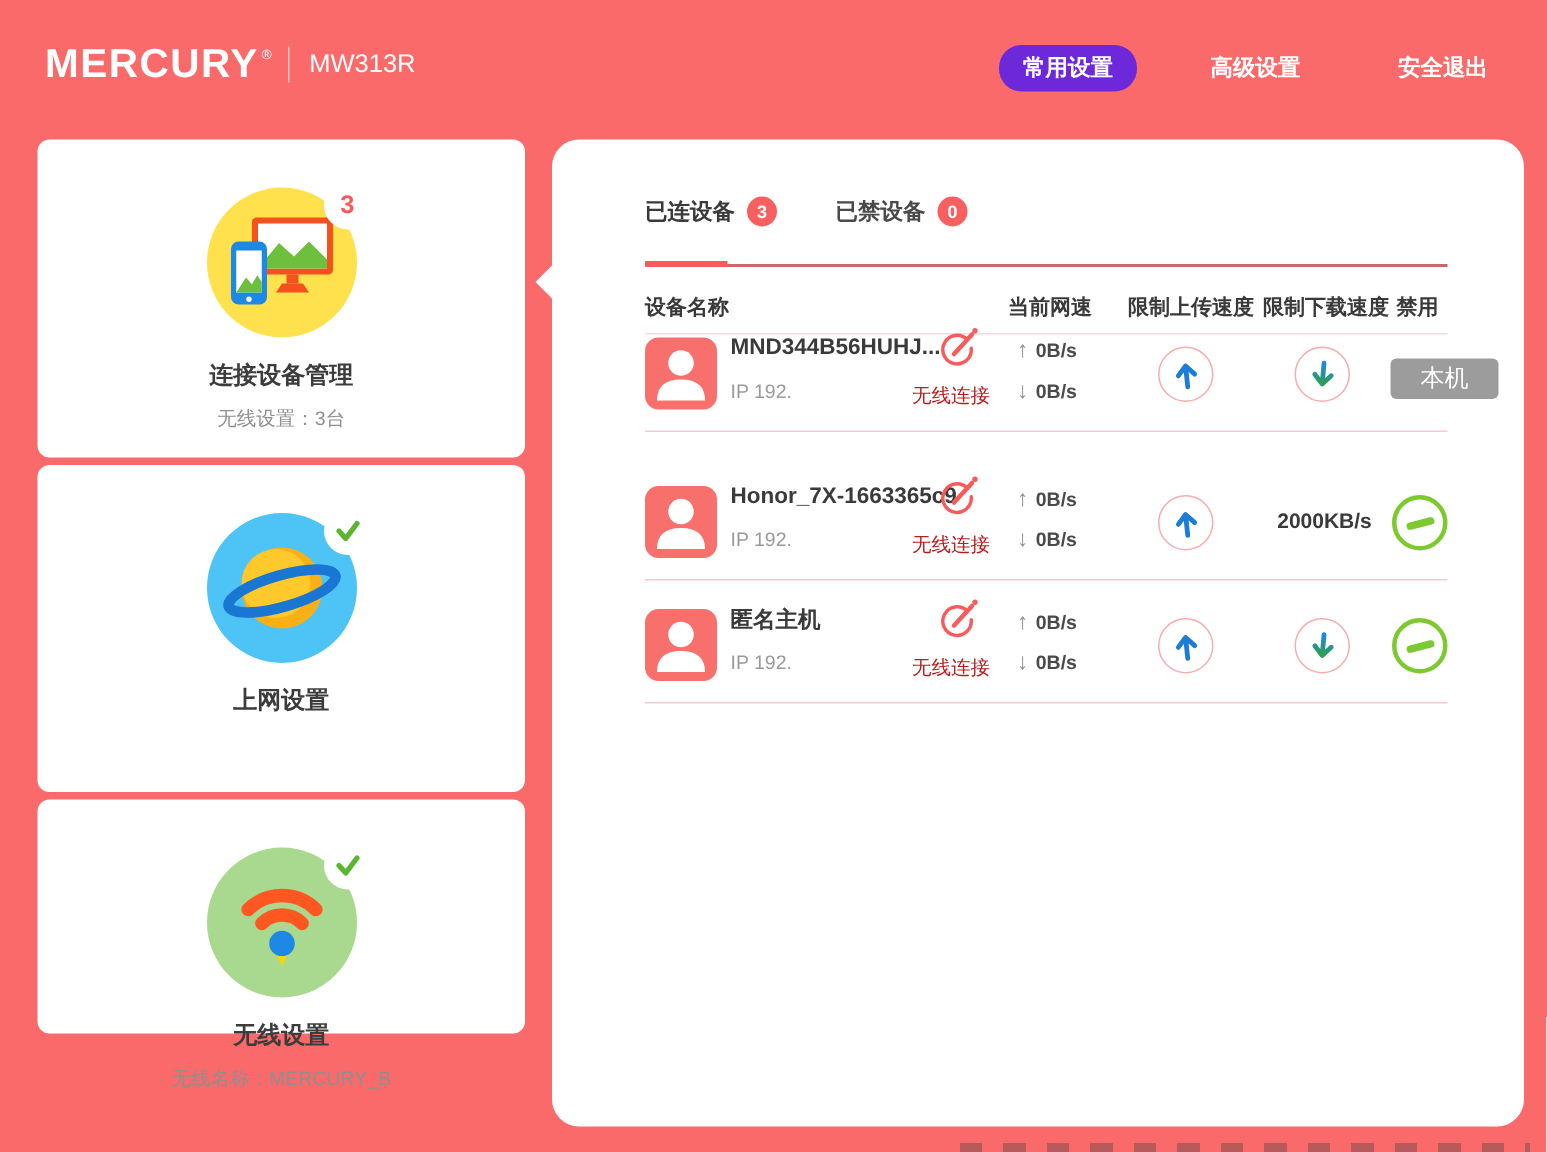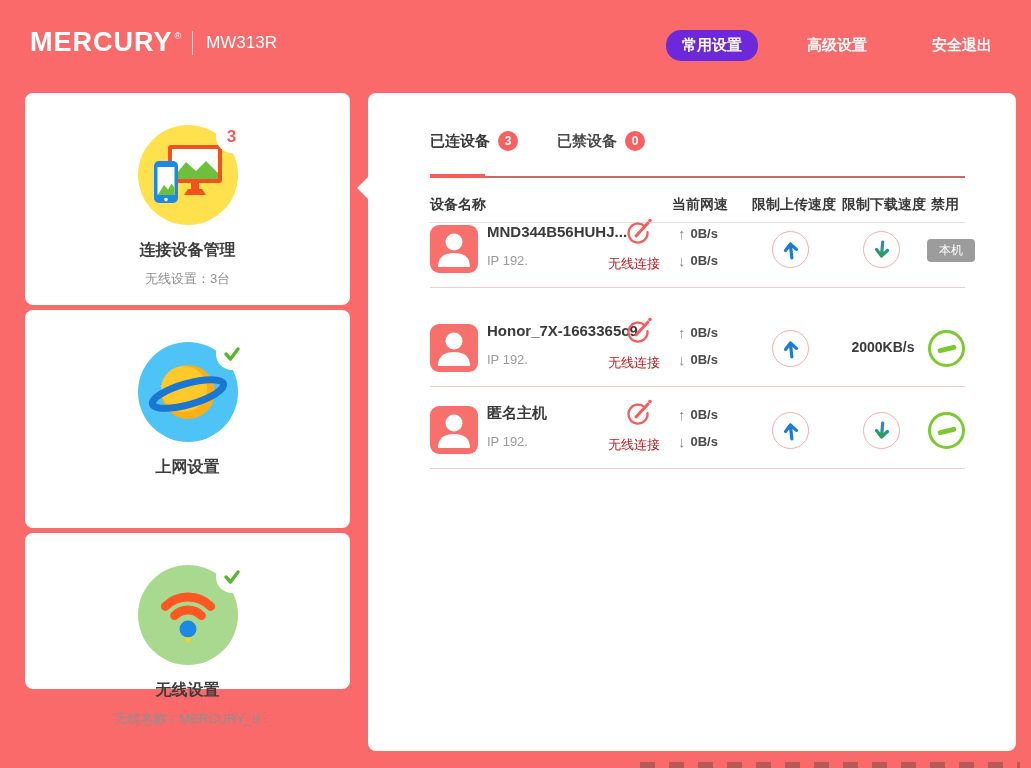--- a/index.html
+++ b/index.html
@@ -25,21 +25,21 @@
   .circle-yellow{background:#FFE14E;}
   .circle-blue{background:#4EC3F5;}
   .circle-green{background:#A9D98F;}
   .notch{position:absolute;top:-4px;right:-10px;width:32px;height:32px;background:#fff;border-radius:50%;
          display:flex;align-items:center;justify-content:center;}
   .notch-num{color:#F75B5B;font-size:17px;font-weight:bold;}
   .card-title{margin-top:15px;font-size:16px;font-weight:bold;color:#3C3C3C;}
   .card-sub{margin-top:9px;font-size:13px;color:#8F8F8F;}
 
   
-  .panel{position:absolute;left:368px;top:93px;width:648px;height:658px;background:#fff;border-radius:8px;}
+  .panel{position:absolute;left:368px;top:93px;width:648px;height:658px;background:#fff;border-radius:18px;}
   .panel-arrow{position:absolute;left:-11px;top:84px;width:0;height:0;
                border-top:11px solid transparent;border-bottom:11px solid transparent;border-right:11px solid #fff;}
 
   .tabs{position:absolute;left:62px;top:38px;display:flex;align-items:center;}
   .tab{display:flex;align-items:center;cursor:pointer;}
   .tab + .tab{margin-left:39px;}
   .tab-label{font-size:15px;font-weight:bold;color:#3A3A3A;}
   .tab.inactive .tab-label{color:#4A4A4A;}
   .tab-badge{width:20px;height:20px;border-radius:50%;background:#F86060;color:#fff;font-size:12px;font-weight:bold;
              display:flex;align-items:center;justify-content:center;margin-left:8px;}
@@ -72,21 +72,21 @@
   .ring{position:absolute;width:37px;height:37px;border:1px solid #F8ACAC;border-radius:50%;box-sizing:border-box;
         display:flex;align-items:center;justify-content:center;cursor:pointer;}
   .ctl-up{left:342px;top:20px;}
   .ctl-down{left:433px;top:20px;}
   .dl-text{position:absolute;left:390px;top:29px;width:126px;text-align:center;font-size:14px;font-weight:bold;color:#3A3A3A;}
   .ring-green{position:absolute;left:498px;top:20px;width:37px;height:37px;border:3px solid #7CC930;border-radius:50%;
               box-sizing:border-box;cursor:pointer;}
   .minus{position:absolute;left:50%;top:50%;width:19px;height:5px;border-radius:3px;background:#7CC930;
          transform:translate(-50%,-50%) rotate(-14deg);}
   .tag{position:absolute;left:497px;top:28px;width:40px;text-align:center;background:#9C9C9C;color:#fff;
-       font-size:12px;border-radius:4px;padding:3px 4px;}
+       font-size:16px;border-radius:4px;padding:3px 16px;}
 
   .bottom-marks{position:absolute;left:640px;top:762px;width:380px;height:6px;opacity:.45;
     background:repeating-linear-gradient(90deg,rgba(60,60,60,.8) 0 15px,transparent 15px 29px);}
   .hidden-defs{position:absolute;width:0;height:0;}
 </style>
 </head>
 <body>
 
 <div class="stage">
 

